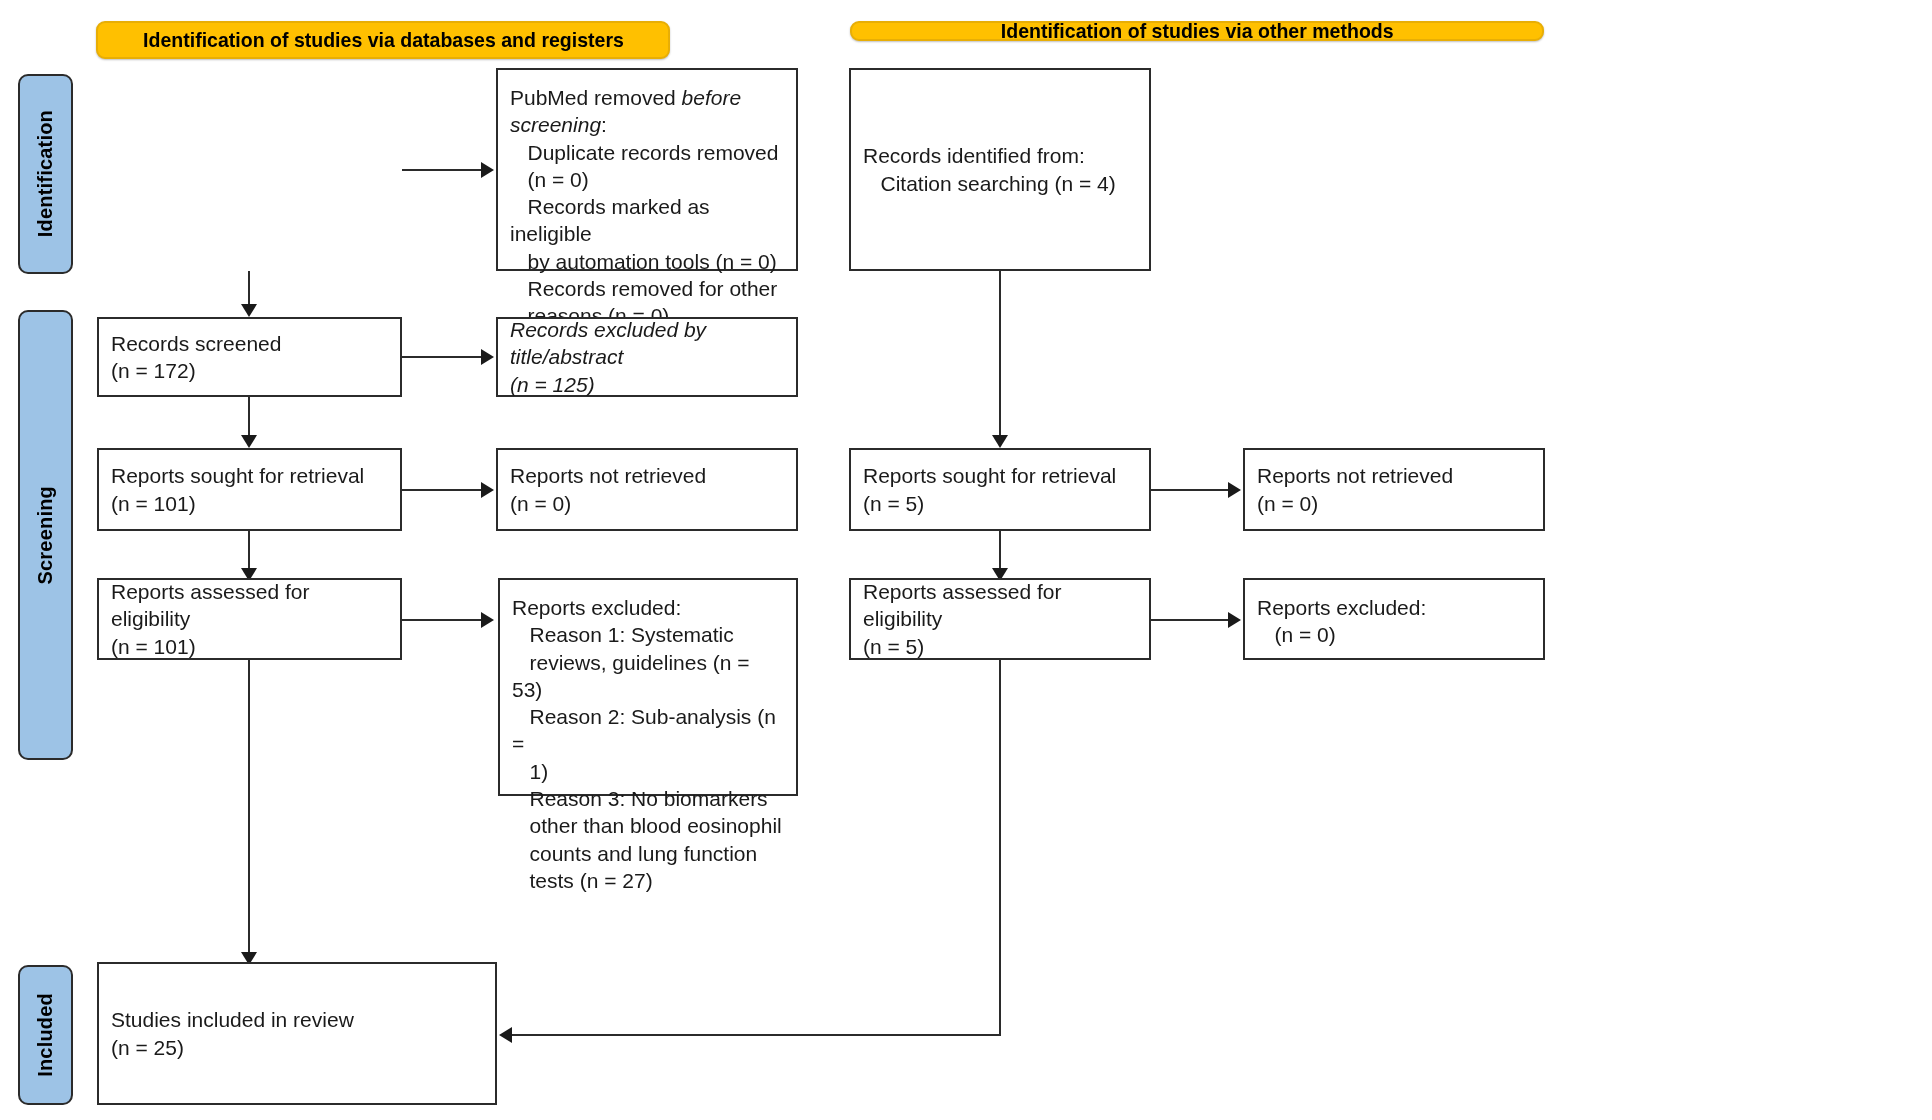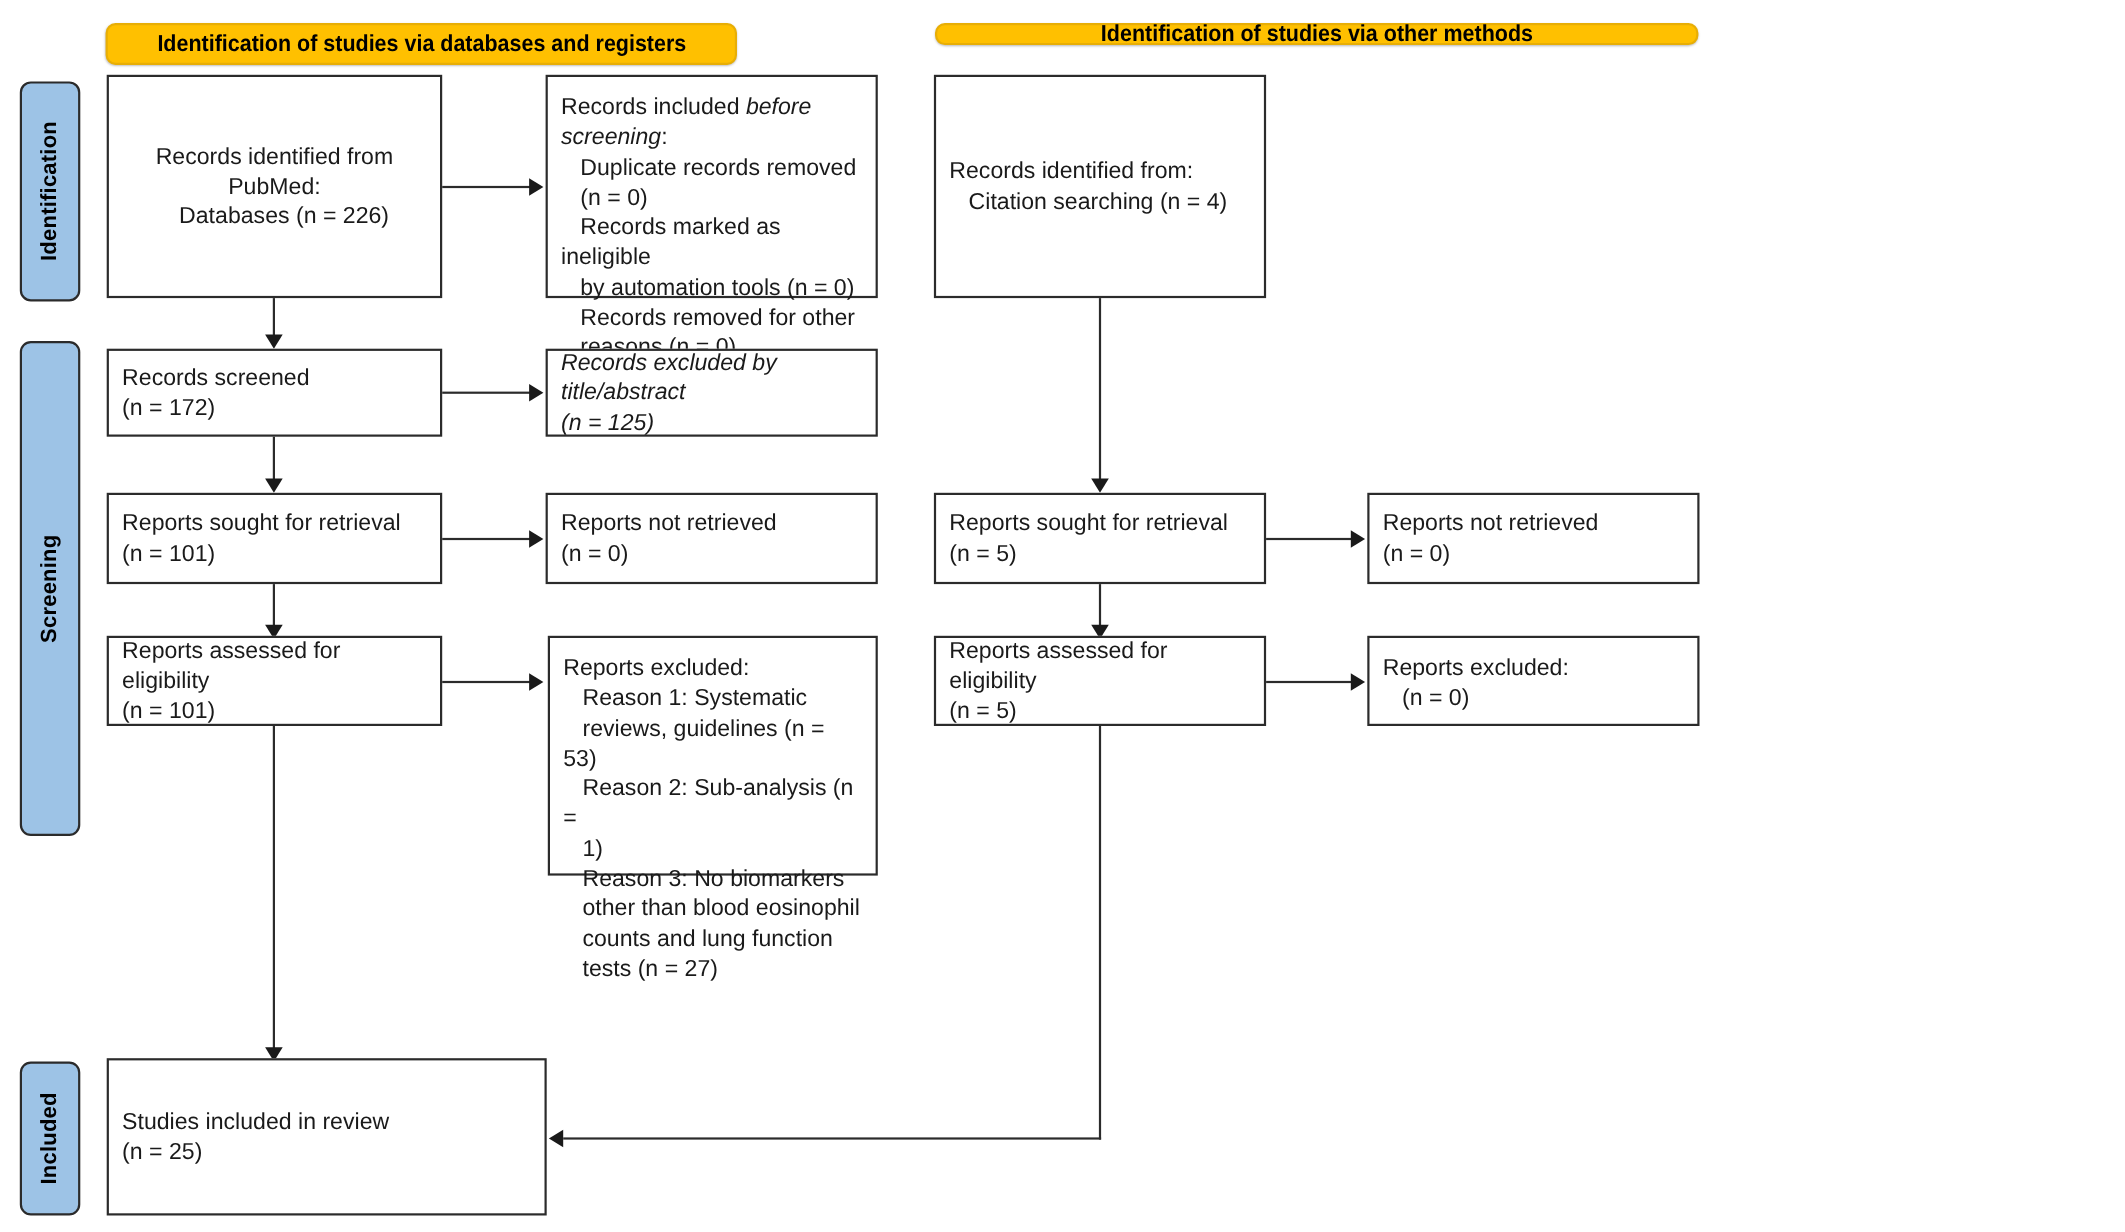--- a/index.html
+++ b/index.html
@@ -136,27 +136,23 @@
   </div>
 
   <div class="banner" style="left:96px; top:21px; width:574px; height:38px;">
     <span>Identification of studies via databases and registers</span>
   </div>
 
   <div class="banner" style="left:850px; top:21px; width:694px; height:20px;">
     <span>Identification of studies via other methods</span>
   </div>
 
-  <div class="node center-text" style="left:97px; top:68px; width:305px; height:203px;">
-    <div class="node-text">Records identified from PubMed:
-   Databases (n = 226)</div>
-  </div>
 
   <div class="node top-text" style="left:496px; top:68px; width:302px; height:203px;">
-    <div class="node-text"><span>Records included </span><span class="ital">before</span><br><span class="ital">screening</span><span>:
+    <div class="node-text"><span>PubMed removed </span><span class="ital">before</span><br><span class="ital">screening</span><span>:
    Duplicate records removed
    (n = 0)
    Records marked as ineligible
    by automation tools (n = 0)
    Records removed for other
    reasons (n = 0)</span></div>
   </div>
 
   <div class="line-h" style="left:402px; top:169px; width:81px;"></div>
   <div class="arrow-r" style="left:481px; top:162px;"></div>

